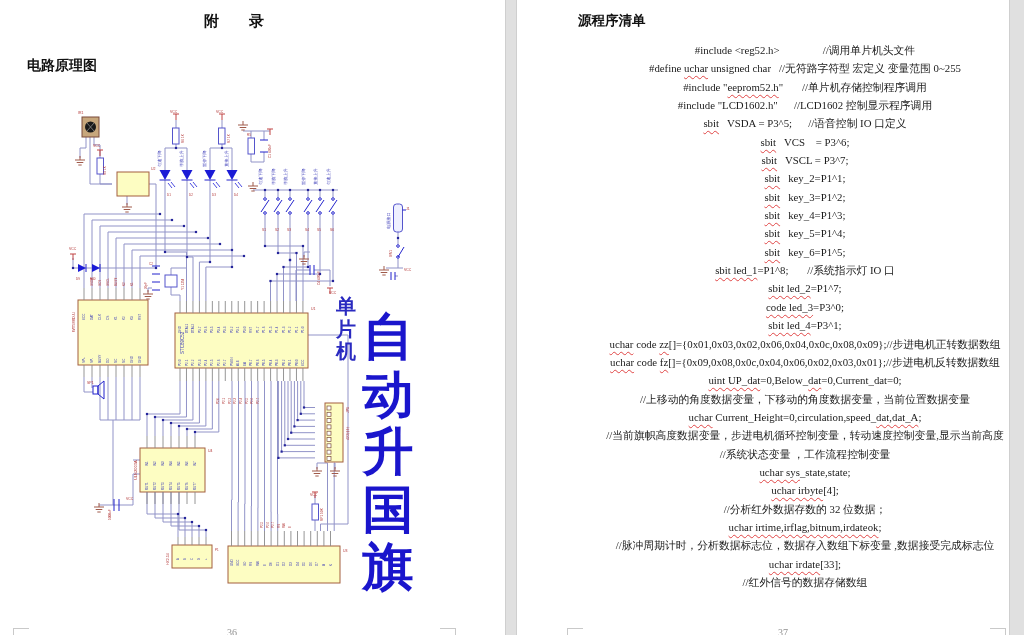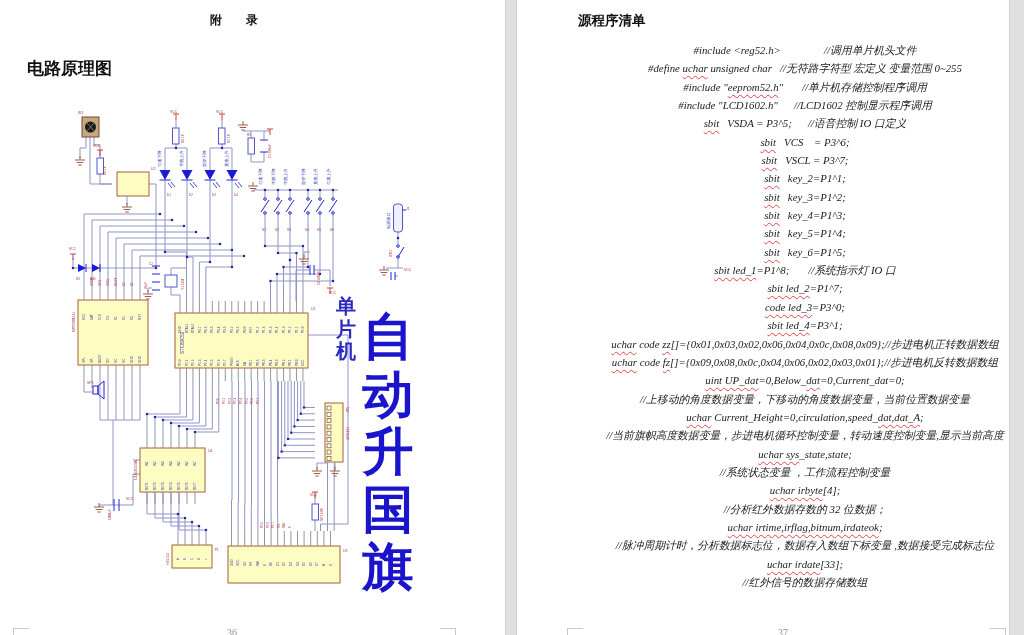--- a/index.html
+++ b/index.html
@@ -9,26 +9,26 @@
     font-family:"Liberation Serif","DejaVu Serif",serif;
   }
   .page{position:absolute;top:0;height:635px;background:#ffffff;overflow:hidden;}
   .page-left{left:0;width:505px;}
   .page-right{left:517px;width:540px;text-align:center;}
   .page-divider{position:absolute;top:0;left:505px;width:12px;height:635px;
     background:#e0e0e0;border-left:1px solid #cfcfcf;border-right:1px solid #cfcfcf;box-sizing:border-box;}
   .right-edge{position:absolute;top:0;left:1009px;width:15px;height:635px;
     background:#e0e0e0;border-left:1px solid #cfcfcf;}
   .doc-title{position:absolute;top:12px;left:0;width:468px;text-align:center;
-    font-size:12px;font-weight:bold;color:#111;}
-  .section-label{position:absolute;top:57px;left:27px;font-size:17px;font-weight:bold;color:#111;}
+    font-size:15px;font-weight:bold;color:#111;}
+  .section-label{position:absolute;top:57px;left:27px;font-size:14px;font-weight:bold;color:#111;}
   .code-title{position:absolute;top:12px;left:61px;font-size:13.5px;font-weight:bold;color:#111;}
   #code-lines{position:absolute;top:41px;left:87px;width:402px;
     font-size:10.8px;line-height:18.35px;color:#1a1a1a;}
-  .code-line{white-space:pre;font-style:italic;}
+  .code-line{white-space:pre;}
   .squig{text-decoration:underline;text-decoration-style:wavy;text-decoration-color:#e04545;
     text-decoration-thickness:1px;text-underline-offset:2.5px;}
   #schem{position:absolute;left:0;top:0;}
   .wire{stroke:#9193c8;stroke-width:1;fill:none;}
   .stub{stroke:#8a8a8a;stroke-width:0.9;fill:none;}
   .comp{stroke:#2323cc;stroke-width:1;fill:none;}
   .chip{fill:#fdfdc2;stroke:#a35f3f;stroke-width:1;}
   .gndsym{stroke:#a05a4a;stroke-width:1;fill:none;}
   .vccsym{stroke:#c04545;stroke-width:1;fill:none;}
   #big-title{position:absolute;left:361px;top:309px;width:54px;text-align:center;
@@ -651,22 +651,22 @@
       <div class="code-line"><span class="squig">sbit led_1</span><span>=P1^8;       //系统指示灯 IO 口</span></div>
       <div class="code-line"><span class="squig">sbit led_2</span><span>=P1^7;</span></div>
       <div class="code-line"><span class="squig">code led_3</span><span>=P3^0;</span></div>
       <div class="code-line"><span class="squig">sbit led_4</span><span>=P3^1;</span></div>
       <div class="code-line"><span class="squig">uchar</span><span> code </span><span class="squig">zz</span><span>[]={0x01,0x03,0x02,0x06,0x04,0x0c,0x08,0x09};//步进电机正转数据数组</span></div>
       <div class="code-line"><span class="squig">uchar</span><span> code </span><span class="squig">fz</span><span>[]={0x09,0x08,0x0c,0x04,0x06,0x02,0x03,0x01};//步进电机反转数据数组</span></div>
       <div class="code-line"><span class="squig">uint UP_dat</span><span>=0,Below_</span><span class="squig">dat</span><span>=0,Current_dat=0;</span></div>
       <div class="code-line"><span>//上移动的角度数据变量，下移动的角度数据变量，当前位置数据变量</span></div>
       <div class="code-line"><span class="squig">uchar</span><span> Current_Height=0,circulation,speed_</span><span class="squig">dat,dat_A</span><span>;</span></div>
       <div class="code-line"><span>//当前旗帜高度数据变量，步进电机循环控制变量，转动速度控制变量,显示当前高度</span></div>
+      <div class="code-line"><span>//系统状态变量 ，工作流程控制变量</span></div>
       <div class="code-line"><span class="squig">uchar sys</span><span>_state,state;</span></div>
-      <div class="code-line"><span>//系统状态变量 ，工作流程控制变量</span></div>
       <div class="code-line"><span class="squig">uchar irbyte</span><span>[4];</span></div>
       <div class="code-line"><span>//分析红外数据存数的 32 位数据；</span></div>
       <div class="code-line"><span class="squig">uchar irtime,irflag,bitnum,irdateok</span><span>;</span></div>
       <div class="code-line"><span>//脉冲周期计时，分析数据标志位，数据存入数组下标变量 ,数据接受完成标志位</span></div>
       <div class="code-line"><span class="squig">uchar irdate</span><span>[33];</span></div>
       <div class="code-line"><span>//红外信号的数据存储数组</span></div>
     </div>
   <div class="corner c-bl" style="left:50px;top:628px;"></div>
   <div class="corner c-br" style="left:473px;top:628px;"></div>
   <div class="pagenum" style="left:261px;">37</div>

